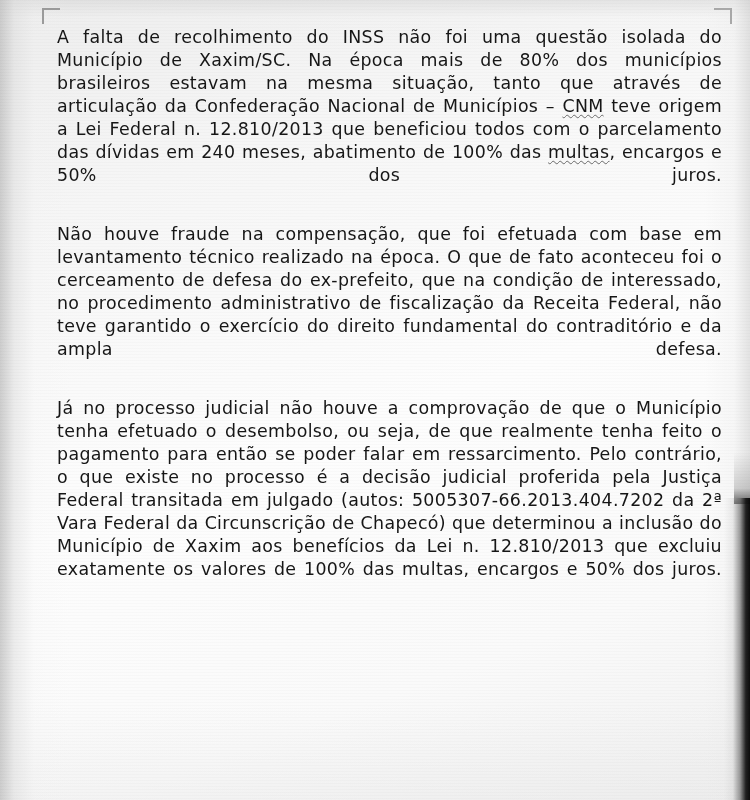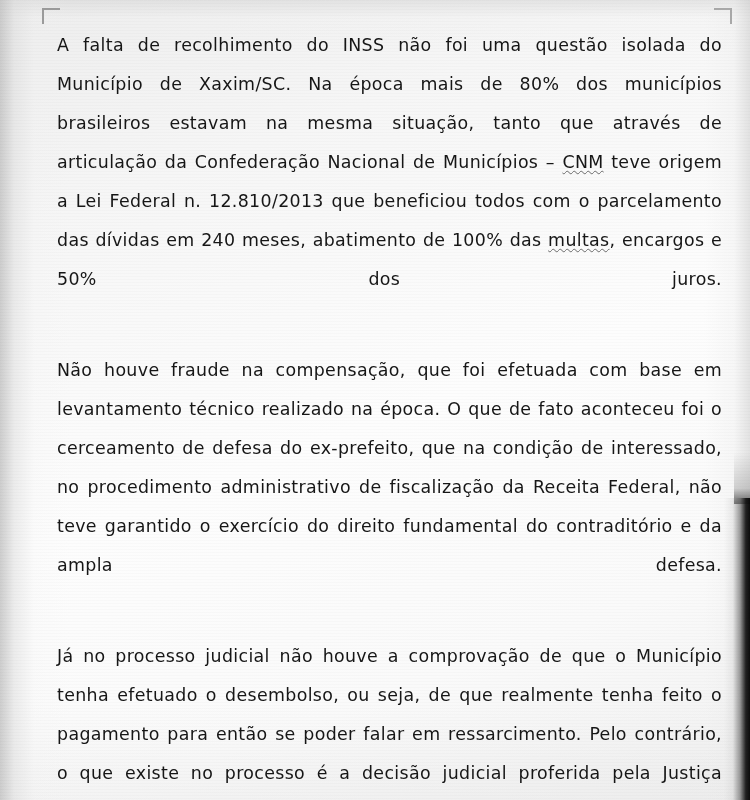--- a/index.html
+++ b/index.html
@@ -108,21 +108,21 @@
     left: 57px;
     top: 26px;
     width: 665px;
   }
 
   .para {
     margin: 0 0 13px 0;
     text-align: justify;
     text-justify: inter-word;
     font-size: 17.4px;
-    line-height: 39px;
+    line-height: 23px;
     color: #161616;
     letter-spacing: 0.02em;
     word-spacing: 0.01em;
   }
   .para:last-child {
     margin-bottom: 0;
   }
 
   
   .para::after {

